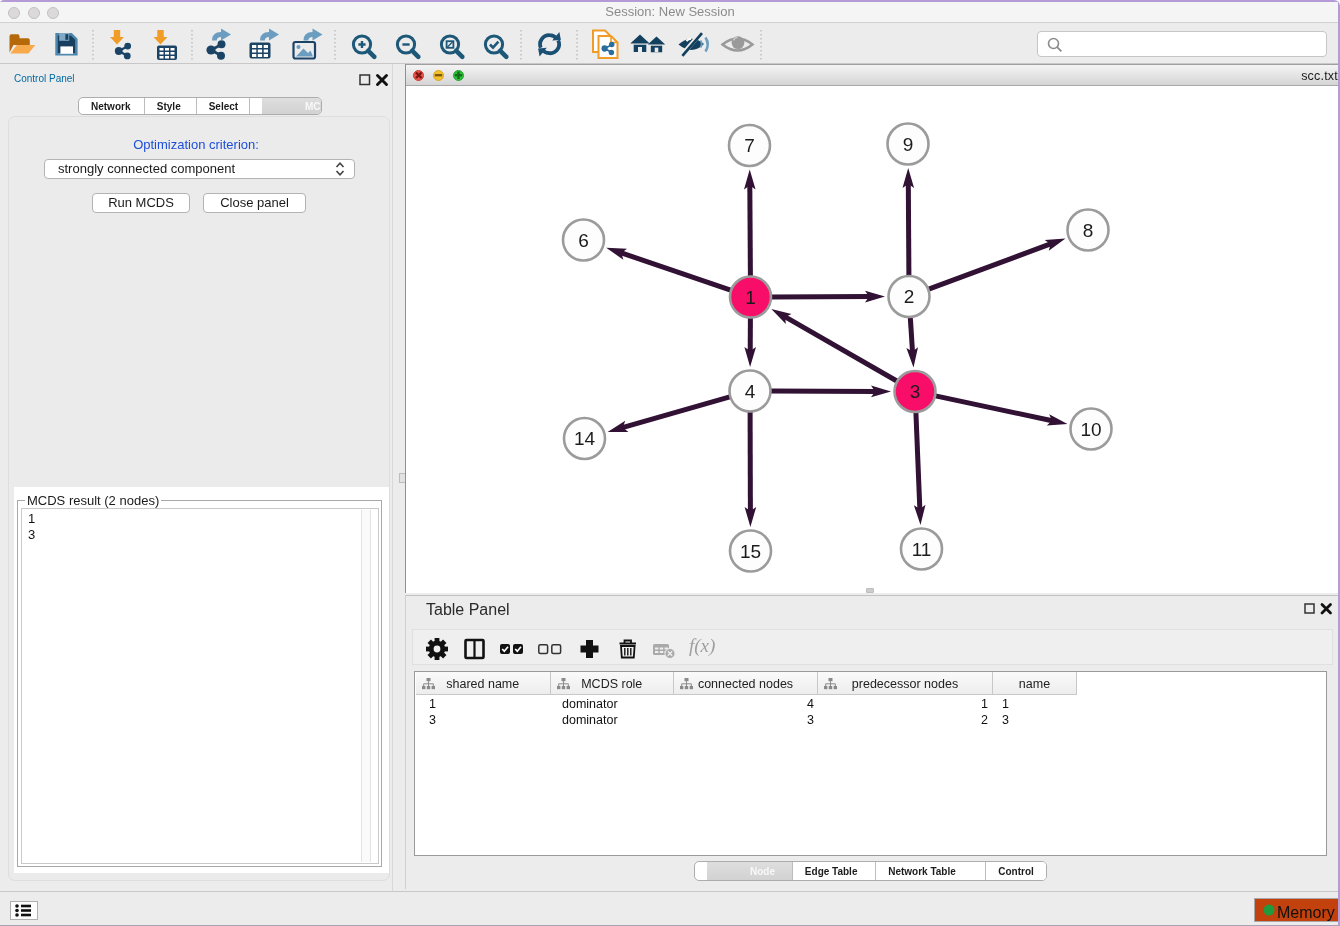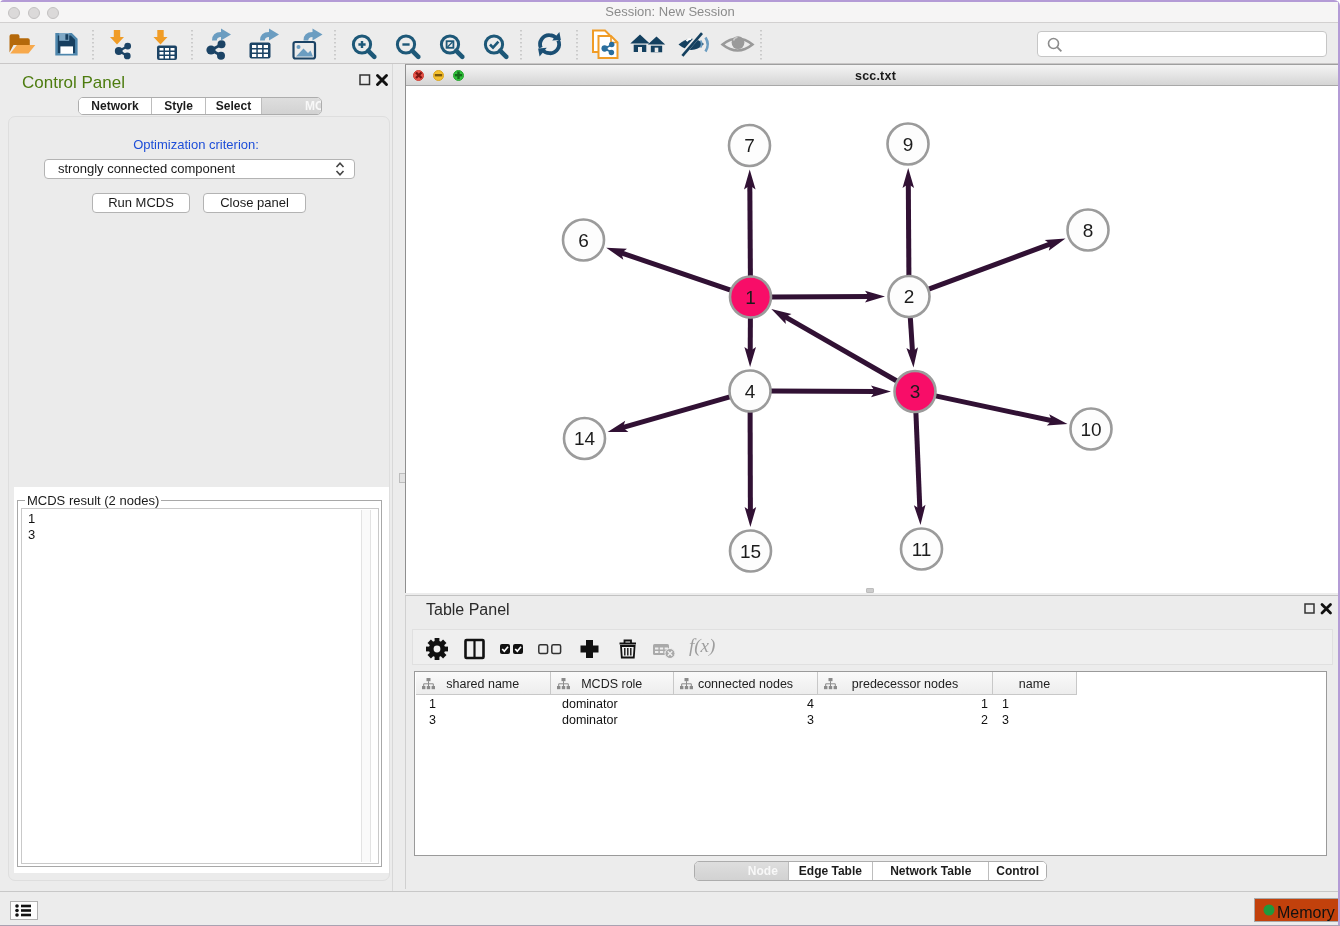--- a/index.html
+++ b/index.html
@@ -24,25 +24,25 @@
 
 
 #toolbar { position:absolute; left:0; top:23px; width:1340px; height:41px;
   background:#ececec; border-bottom:1px solid #c9c7c7; }
 #searchbox { position:absolute; left:1037px; top:8px; width:290px; height:26px;
   background:#fff; border:1px solid #c6c6c6; border-radius:4px; }
 
 
 #ctrlpanel { position:absolute; left:0; top:64px; width:392px; height:827px;
   background:#ececec; }
-#cp-title { position:absolute; left:22px; top:9px; font-size:17px; color:#4d7c0f; }
+#cp-title { position:absolute; left:14px; top:9px; font-size:10px; color:#0369a1; }
 .tabgroup { position:absolute; display:flex; height:18px;
   border:1px solid #adadad; border-radius:5px; background:#fff; overflow:hidden; }
-.tabgroup .tab { font-size:12px; font-weight:700; color:#1c1c1c; text-align:center;
-  line-height:17px; border-right:1px solid #bdbdbd; background:#fff; }
+.tabgroup .tab { font-size:10px; font-weight:700; color:#1c1c1c; 
+  line-height:17px; border-right:1px solid #bdbdbd; background:#fff;margin-left:12px; }
 .tabgroup .tab:last-child { border-right:none; }
 .tabgroup .tab.sel { background:linear-gradient(#dedede,#d2d2d2); color:#f8f8f8;padding-left:43px; }
 #cp-inner { position:absolute; left:8px; top:52px; width:382px; height:765px;
   background:#ebebeb; border:1px solid #dedede; border-radius:7px; }
 #opt-label { position:absolute; left:0; width:100%; top:73px; text-align:center;
   font-size:13px; color:#1d4ed8; }
 #opt-select { position:absolute; left:44px; top:95px; width:311px; height:20px;
   background:#fff; border:1px solid #b3b3b3; border-radius:4px;
   font-size:13px; color:#1b1b1b; line-height:18px; padding-left:13px; }
 .btn { position:absolute; height:20px; background:#fff; border:1px solid #b3b3b3;
@@ -62,22 +62,22 @@
 #vdivider { position:absolute; left:392px; top:64px; width:13px; height:827px;
   background:#ececec; border-left:1px solid #d8d8d8; }
 #vdivider .grip { position:absolute; left:6px; top:409px; width:7px; height:10px;
   background:#e2e2e2; border:1px solid #bdbdbd; }
 
 
 #netwin { position:absolute; left:405px; top:64px; width:933px; height:529px;
   border-left:1px solid #8f8f8f; border-top:1px solid #9f9f9f; background:#fff; }
 #netwin-bar { position:absolute; left:0; top:0; width:100%; height:21px;
   background:linear-gradient(#f4f4f4,#d5d5d5); border-bottom:1px solid #a8a8a8; }
-#netwin-bar .t { position:absolute; width:100%; text-align:center; top:3.5px;
-  font-size:12.5px; font-weight:700; color:#1a1a1a; text-indent:7px; letter-spacing:0.2px; }
+#netwin-bar .t { position:absolute; width:100%; text-align:right; top:3.5px;
+  font-size:12.5px; font-weight:400; color:#1a1a1a; text-indent:7px; letter-spacing:0.2px; }
 .tlight { position:absolute; top:4.5px; width:11px; height:11px; border-radius:50%; }
 #canvas { position:absolute; left:0; top:22px; width:932px; height:506px; background:#fff; }
 #split-grip { position:absolute; left:866px; top:588px; width:8px; height:5px;
   background:#cccccc; border:1px solid #bdbdbd; border-radius:1px; }
 
 
 #tablepanel { position:absolute; left:405px; top:595px; width:933px; height:294px;
   background:#ececec; border-top:1px solid #c2c2c2; border-left:1px solid #d0d0d0; }
 #tp-title { position:absolute; left:20px; top:5px; font-size:16px; color:#2a2a2a; }
 #tp-toolbar { position:absolute; left:6px; top:33px; width:921px; height:36px;

